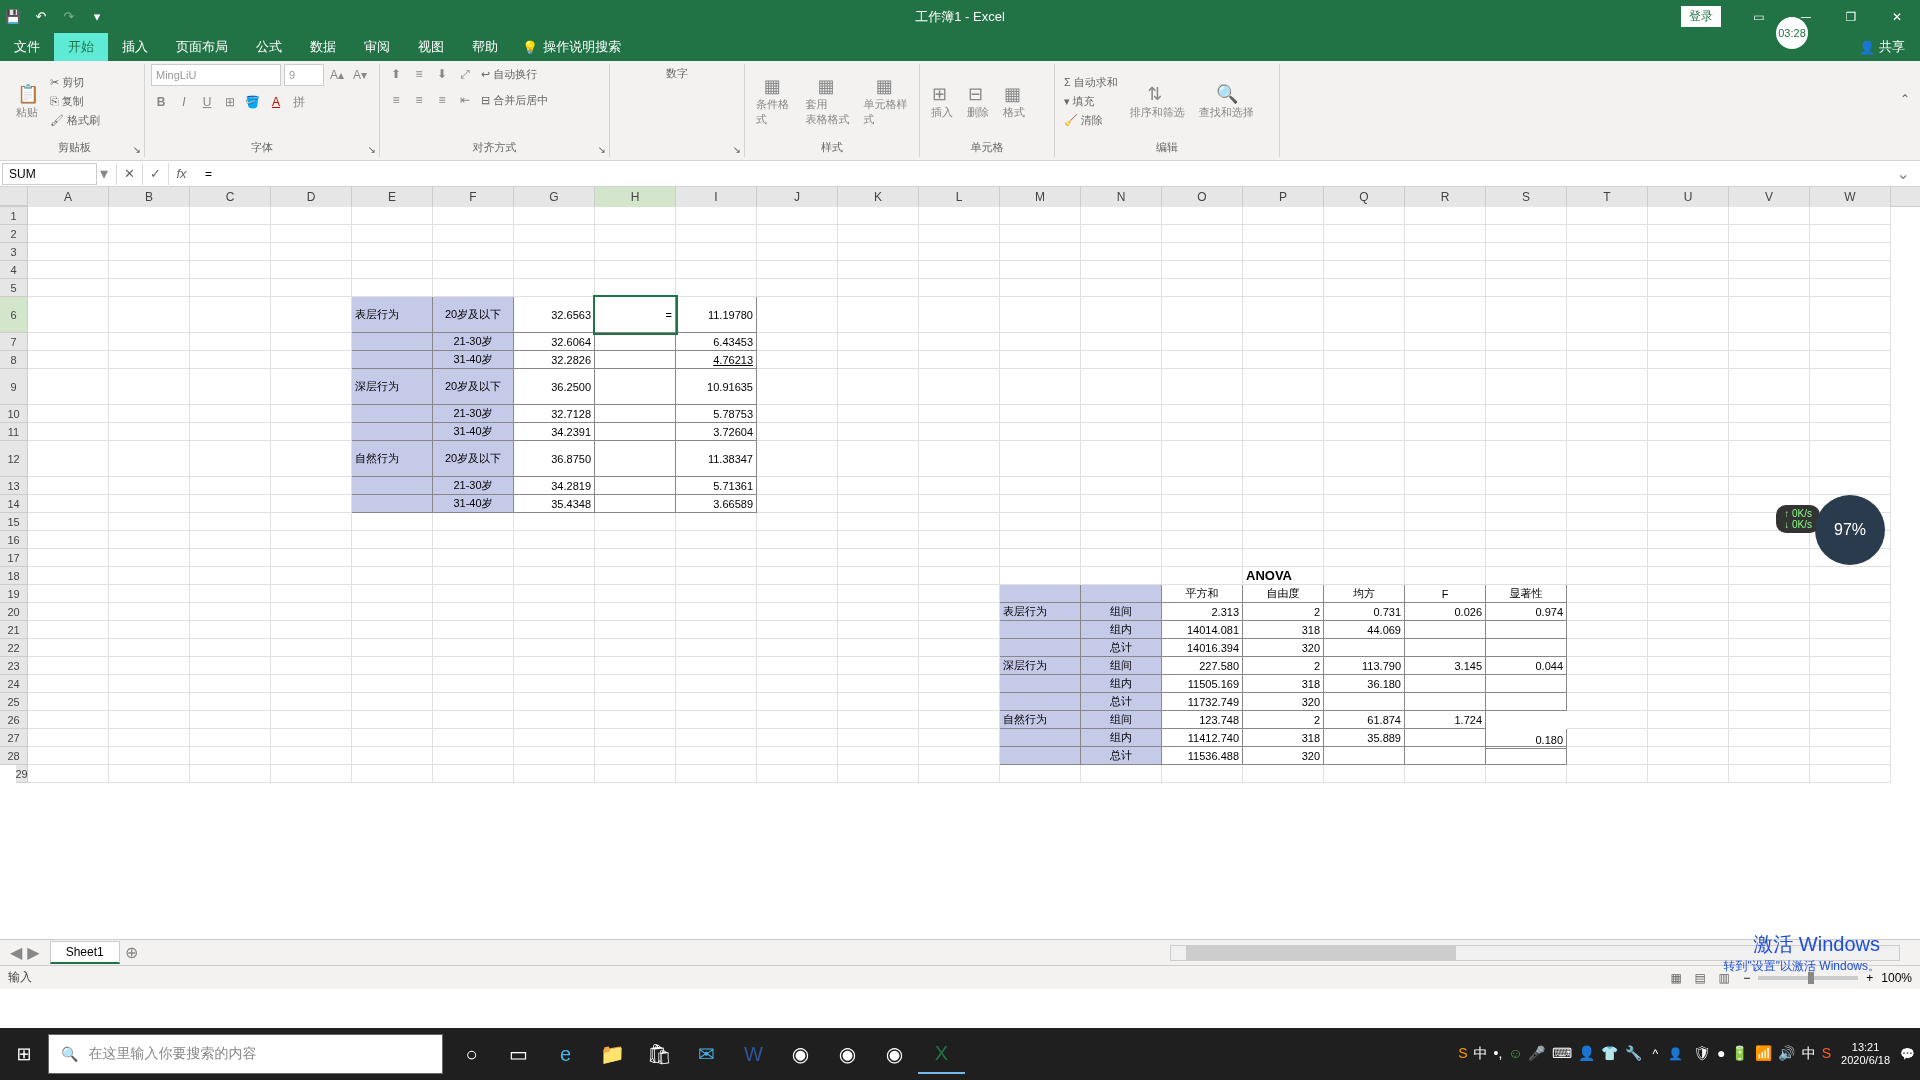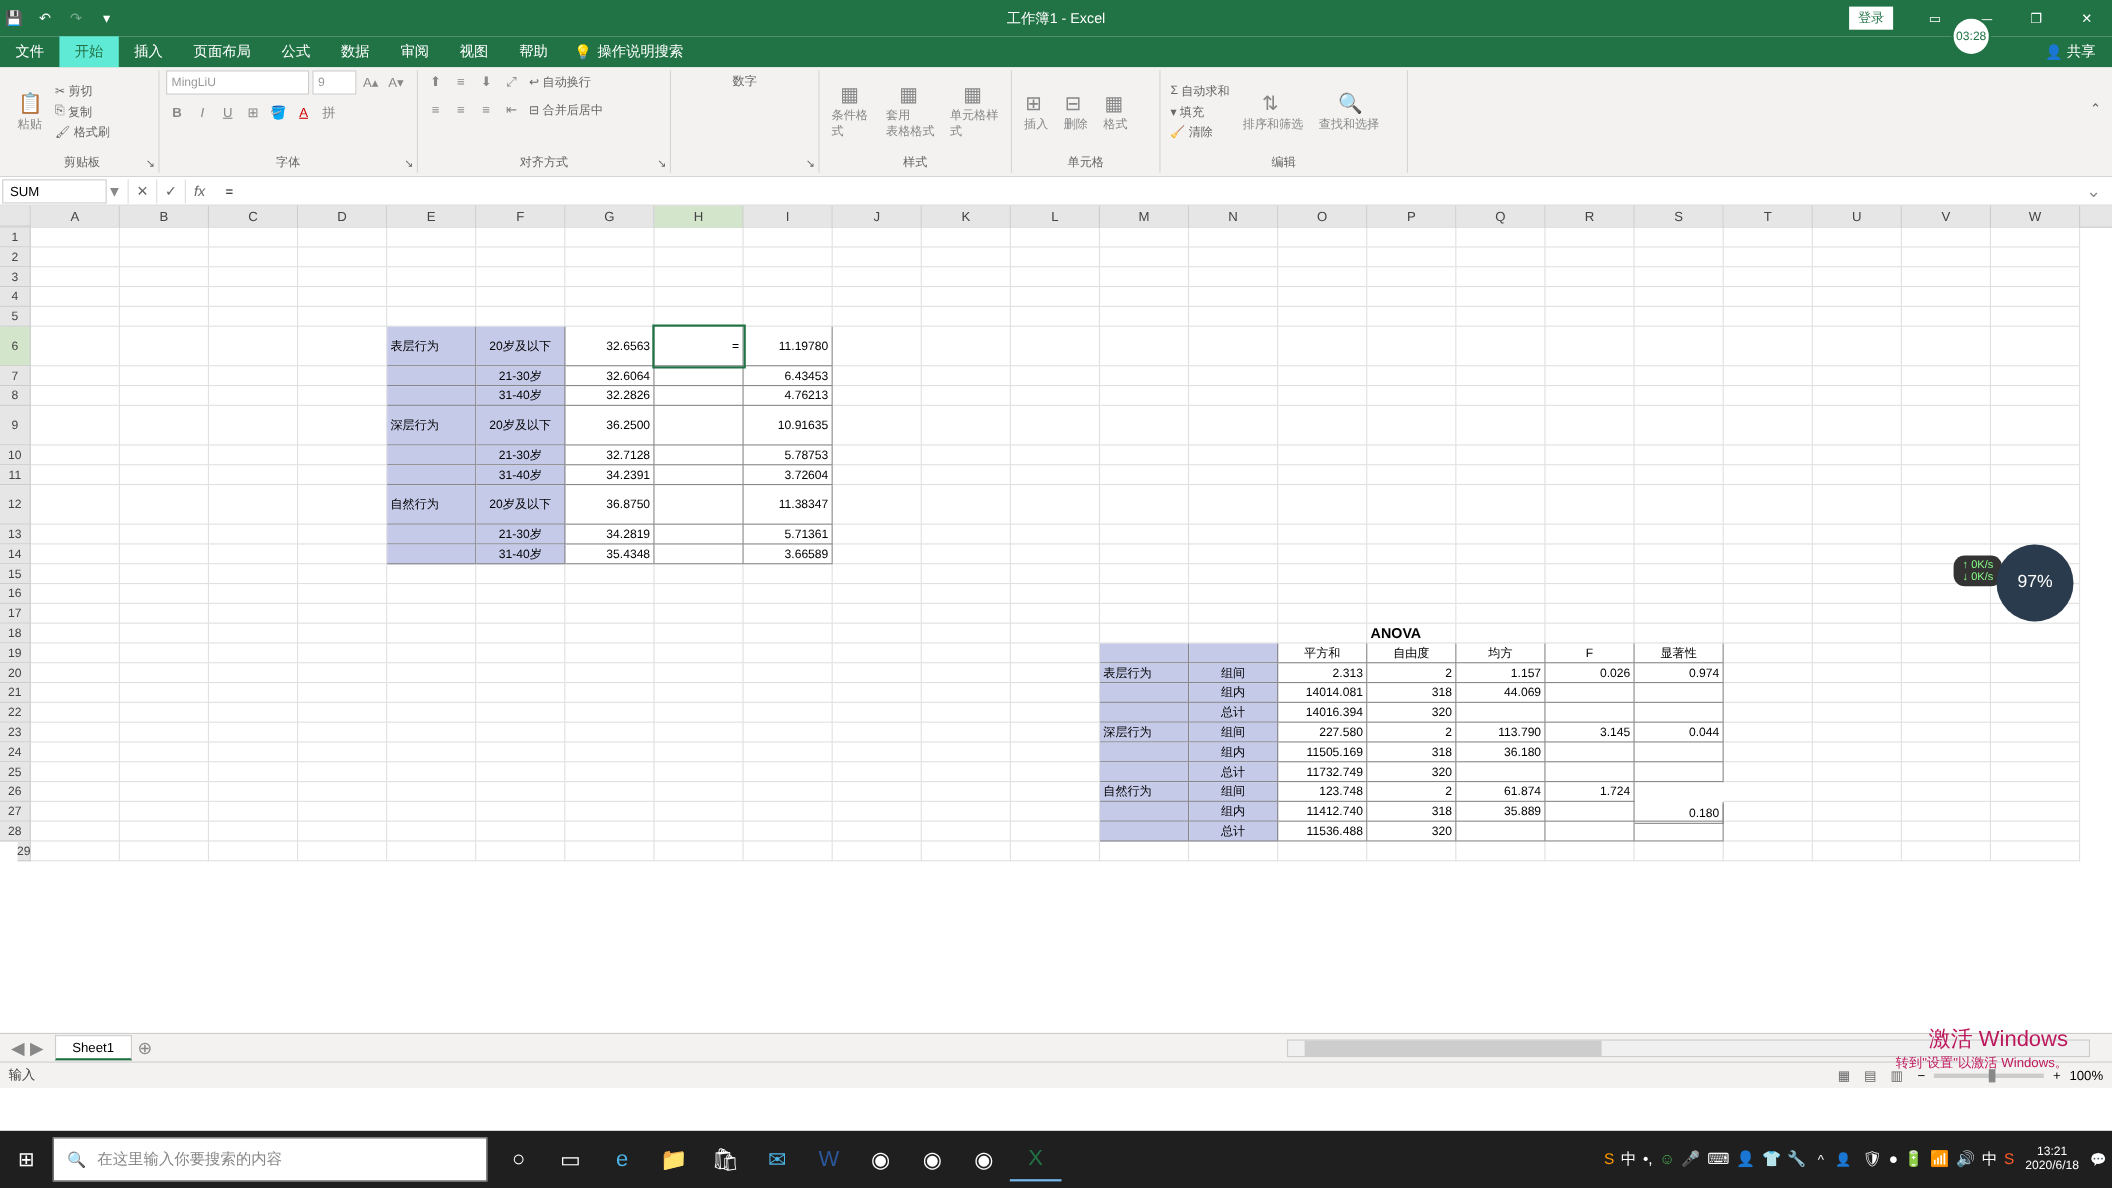--- a/index.html
+++ b/index.html
@@ -91,21 +91,21 @@
 .tray-icon-set { display: flex; gap: 6px; font-size: 14px; }
 .tray-icon-set.colored span:nth-child(1) { color: #ff9800; }
 .tray-icon-set.colored span:nth-child(4) { color: #4caf50; }
 
 
 .float-badge { position: absolute; right: 35px; top: 495px; width: 70px; height: 70px; border-radius: 50%; background: #2a3b4d; color: #fff; display: flex; align-items: center; justify-content: center; font-size: 16px; }
 .float-badge-side { position: absolute; right: 100px; top: 505px; background: #333; color: #8f8; padding: 3px 8px; border-radius: 10px; font-size: 10px; }
 
 .collapse-ribbon { position: absolute; right: 10px; top: 92px; font-size: 12px; color: #666; }
 
-.activation { position: absolute; right: 40px; bottom: 105px; text-align: right; color: #be185d; }
+.activation { position: absolute; right: 40px; bottom: 105px; text-align: right; color: #1d4ed8; }
 .activation .l1 { font-size: 20px; }
 .activation .l2 { font-size: 12px; }
 </style>
 </head>
 <body>
 
 <div class="title-bar">
   <div class="title-bar-left">
     <span class="qat-icon">💾</span>
     <span class="qat-icon">↶</span>
@@ -545,21 +545,21 @@
         </div>
         <div class="cell-row" style="height: 18px;">
           <div class="cell" style="height: 18px;"></div>
           <div class="cell" style="height: 18px;"></div>
           <div class="cell" style="height: 18px;"></div>
           <div class="cell" style="height: 18px;"></div>
           <div class="cell hl" style="height: 18px; border-color: rgb(136, 136, 136);"></div>
           <div class="cell hl" style="height: 18px; border-color: rgb(136, 136, 136); text-align: center; justify-content: center;">31-40岁</div>
           <div class="cell r" style="height: 18px; border-color: rgb(136, 136, 136);">32.2826</div>
           <div class="cell r" style="height: 18px; border-color: rgb(136, 136, 136);"></div>
-          <div class="cell r" style="height: 18px; border-color: rgb(136, 136, 136);">4.76213</div>
+          <div class="cell r" style="height: 18px; border-color: rgb(136, 136, 136); text-decoration: underline;">4.76213</div>
           <div class="cell" style="height: 18px;"></div>
           <div class="cell" style="height: 18px;"></div>
           <div class="cell" style="height: 18px;"></div>
           <div class="cell" style="height: 18px;"></div>
           <div class="cell" style="height: 18px;"></div>
           <div class="cell" style="height: 18px;"></div>
           <div class="cell" style="height: 18px;"></div>
           <div class="cell" style="height: 18px;"></div>
           <div class="cell" style="height: 18px;"></div>
           <div class="cell" style="height: 18px;"></div>
@@ -853,21 +853,21 @@
           <div class="cell" style="height: 18px;"></div>
           <div class="cell" style="height: 18px;"></div>
           <div class="cell" style="height: 18px;"></div>
           <div class="cell" style="height: 18px;"></div>
           <div class="cell" style="height: 18px;"></div>
           <div class="cell" style="height: 18px;"></div>
           <div class="cell hl" style="height: 18px; border-color: rgb(136, 136, 136);">表层行为</div>
           <div class="cell hl" style="height: 18px; border-color: rgb(136, 136, 136); justify-content: center;">组间</div>
           <div class="cell r" style="height: 18px; border-color: rgb(136, 136, 136);">2.313</div>
           <div class="cell r" style="height: 18px; border-color: rgb(136, 136, 136);">2</div>
-          <div class="cell r" style="height: 18px; border-color: rgb(136, 136, 136);">1.157</div>
+          <div class="cell r" style="height: 18px; border-color: rgb(136, 136, 136);">0.731</div>
           <div class="cell r" style="height: 18px; border-color: rgb(136, 136, 136);">0.026</div>
           <div class="cell r" style="height: 18px; border-color: rgb(136, 136, 136);">0.974</div>
           <div class="cell" style="height: 18px;"></div>
           <div class="cell" style="height: 18px;"></div>
           <div class="cell" style="height: 18px;"></div>
           <div class="cell" style="height: 18px;"></div>
         </div>
         <div class="cell-row" style="height: 18px;">
           <div class="cell" style="height: 18px;"></div>
           <div class="cell" style="height: 18px;"></div>

